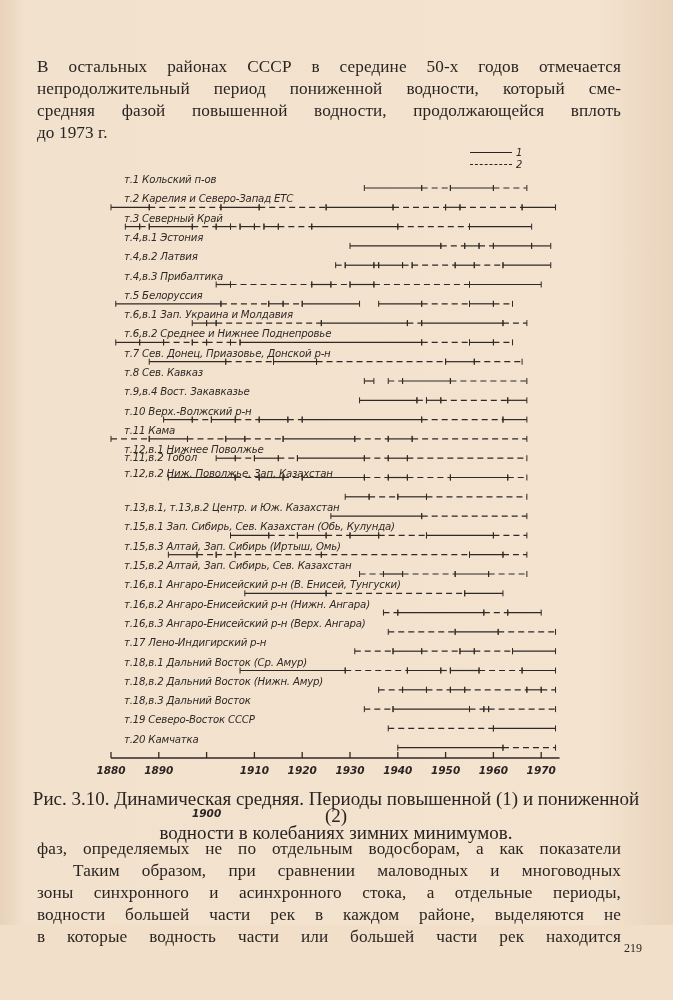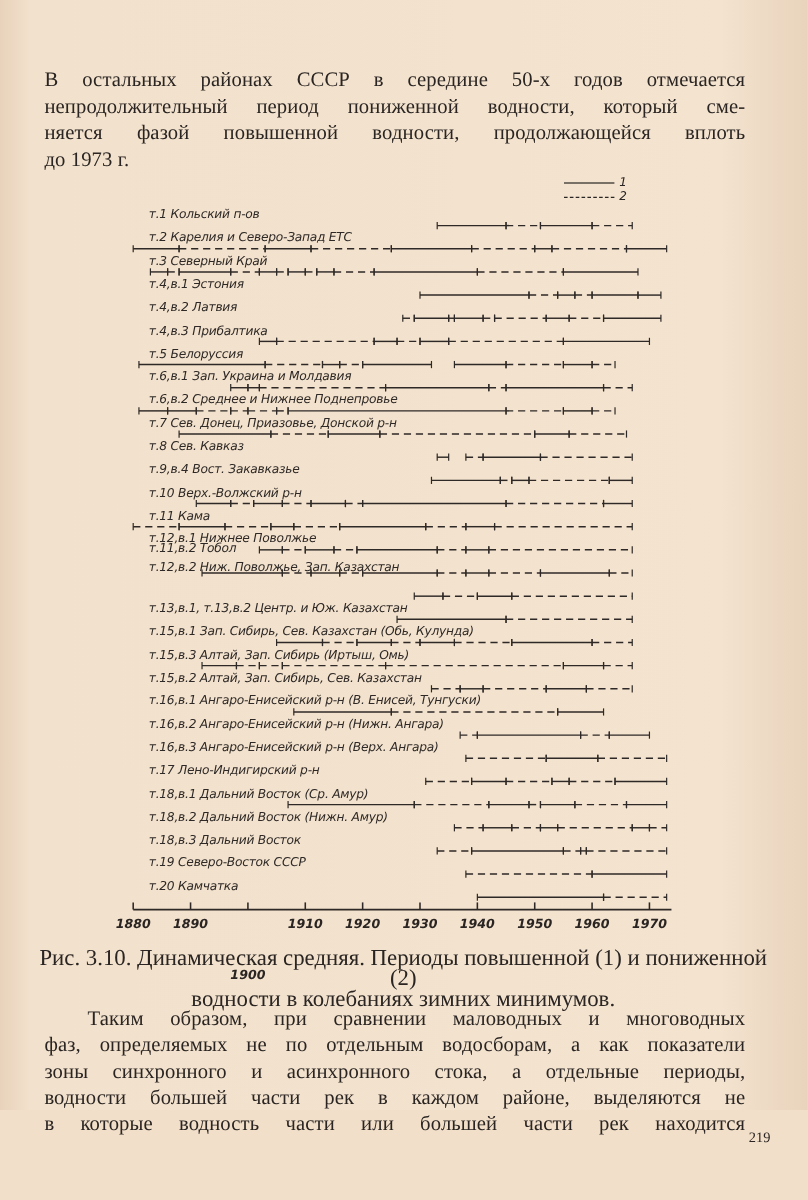--- a/index.html
+++ b/index.html
@@ -25,21 +25,21 @@
   .tick{position:absolute;font-family:"DejaVu Sans",sans-serif;font-style:italic;font-weight:bold;font-size:10.5px;color:#2a2522;transform:translateX(-50%);}
 </style>
 </head>
 <body>
 
 <div class="page">
 
   <div id="p1" class="para">
     <span class="ln">В остальных районах СССР в середине 50-х годов отмечается</span>
     <span class="ln">непродолжительный период пониженной водности, который сме-</span>
-    <span class="ln">няется фазой повышенной водности, продолжающейся вплоть</span>
+    <span class="ln">средняя фазой повышенной водности, продолжающейся вплоть</span>
     <span class="ln last">до 1973 г.</span>
   </div>
 
   <div class="legend">
     <div class="row">
       <span class="sw s"></span>
       <span>1</span>
     </div>
     <div class="row">
       <span class="sw d"></span>
@@ -674,21 +674,21 @@
       <div class="tick" style="left: 493.4px; top: 764px;">1960</div>
       <div class="tick" style="left: 541.2px; top: 764px;">1970</div>
     </div>
 
   <div class="caption">
     <div>Рис. 3.10. Динамическая средняя. Периоды повышенной (1) и пониженной (2)</div>
     <div>водности в колебаниях зимних минимумов.</div>
   </div>
 
   <div id="p2" class="para">
+    <span class="ln">фаз, определяемых не по отдельным водосборам, а как показатели</span>
     <span class="ln first">Таким образом, при сравнении маловодных и многоводных</span>
-    <span class="ln">фаз, определяемых не по отдельным водосборам, а как показатели</span>
     <span class="ln">зоны синхронного и асинхронного стока, а отдельные периоды,</span>
     <span class="ln">водности большей части рек в каждом районе, выделяются не</span>
     <span class="ln">в которые водность части или большей части рек находится</span>
   </div>
 
   <div class="pagenum">219</div>
 </div>
 
 </body></html>

